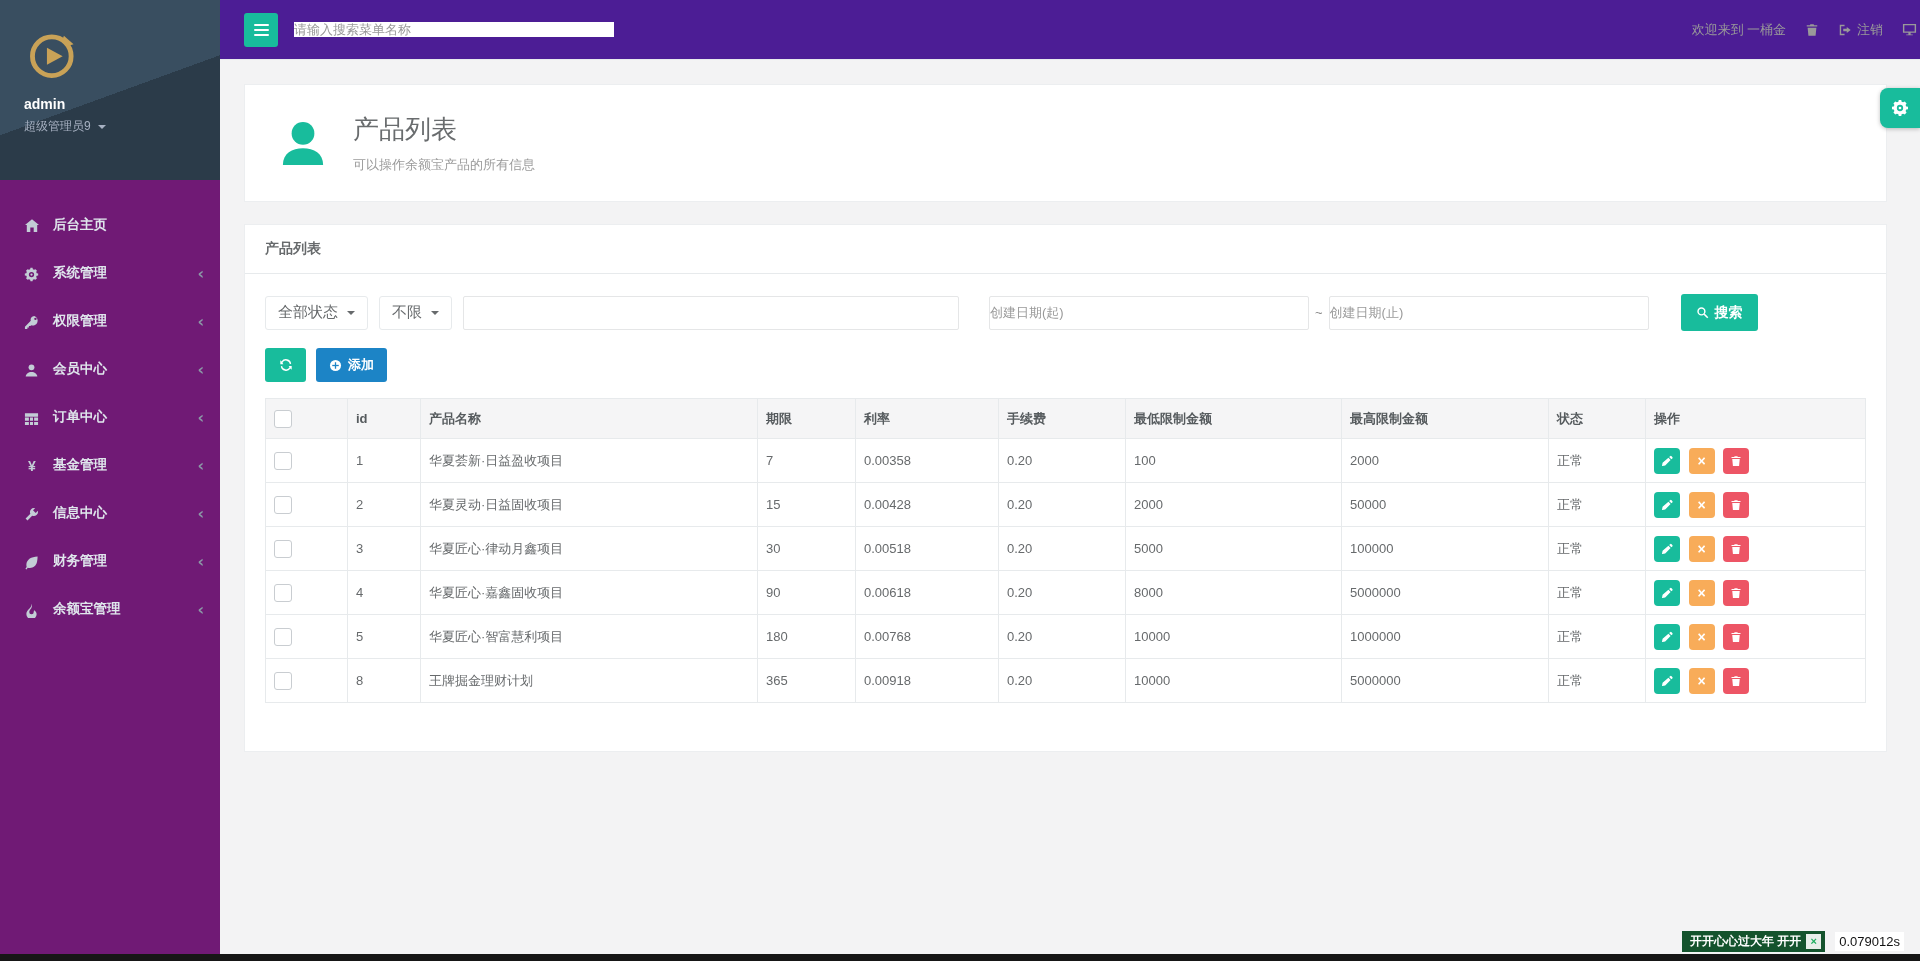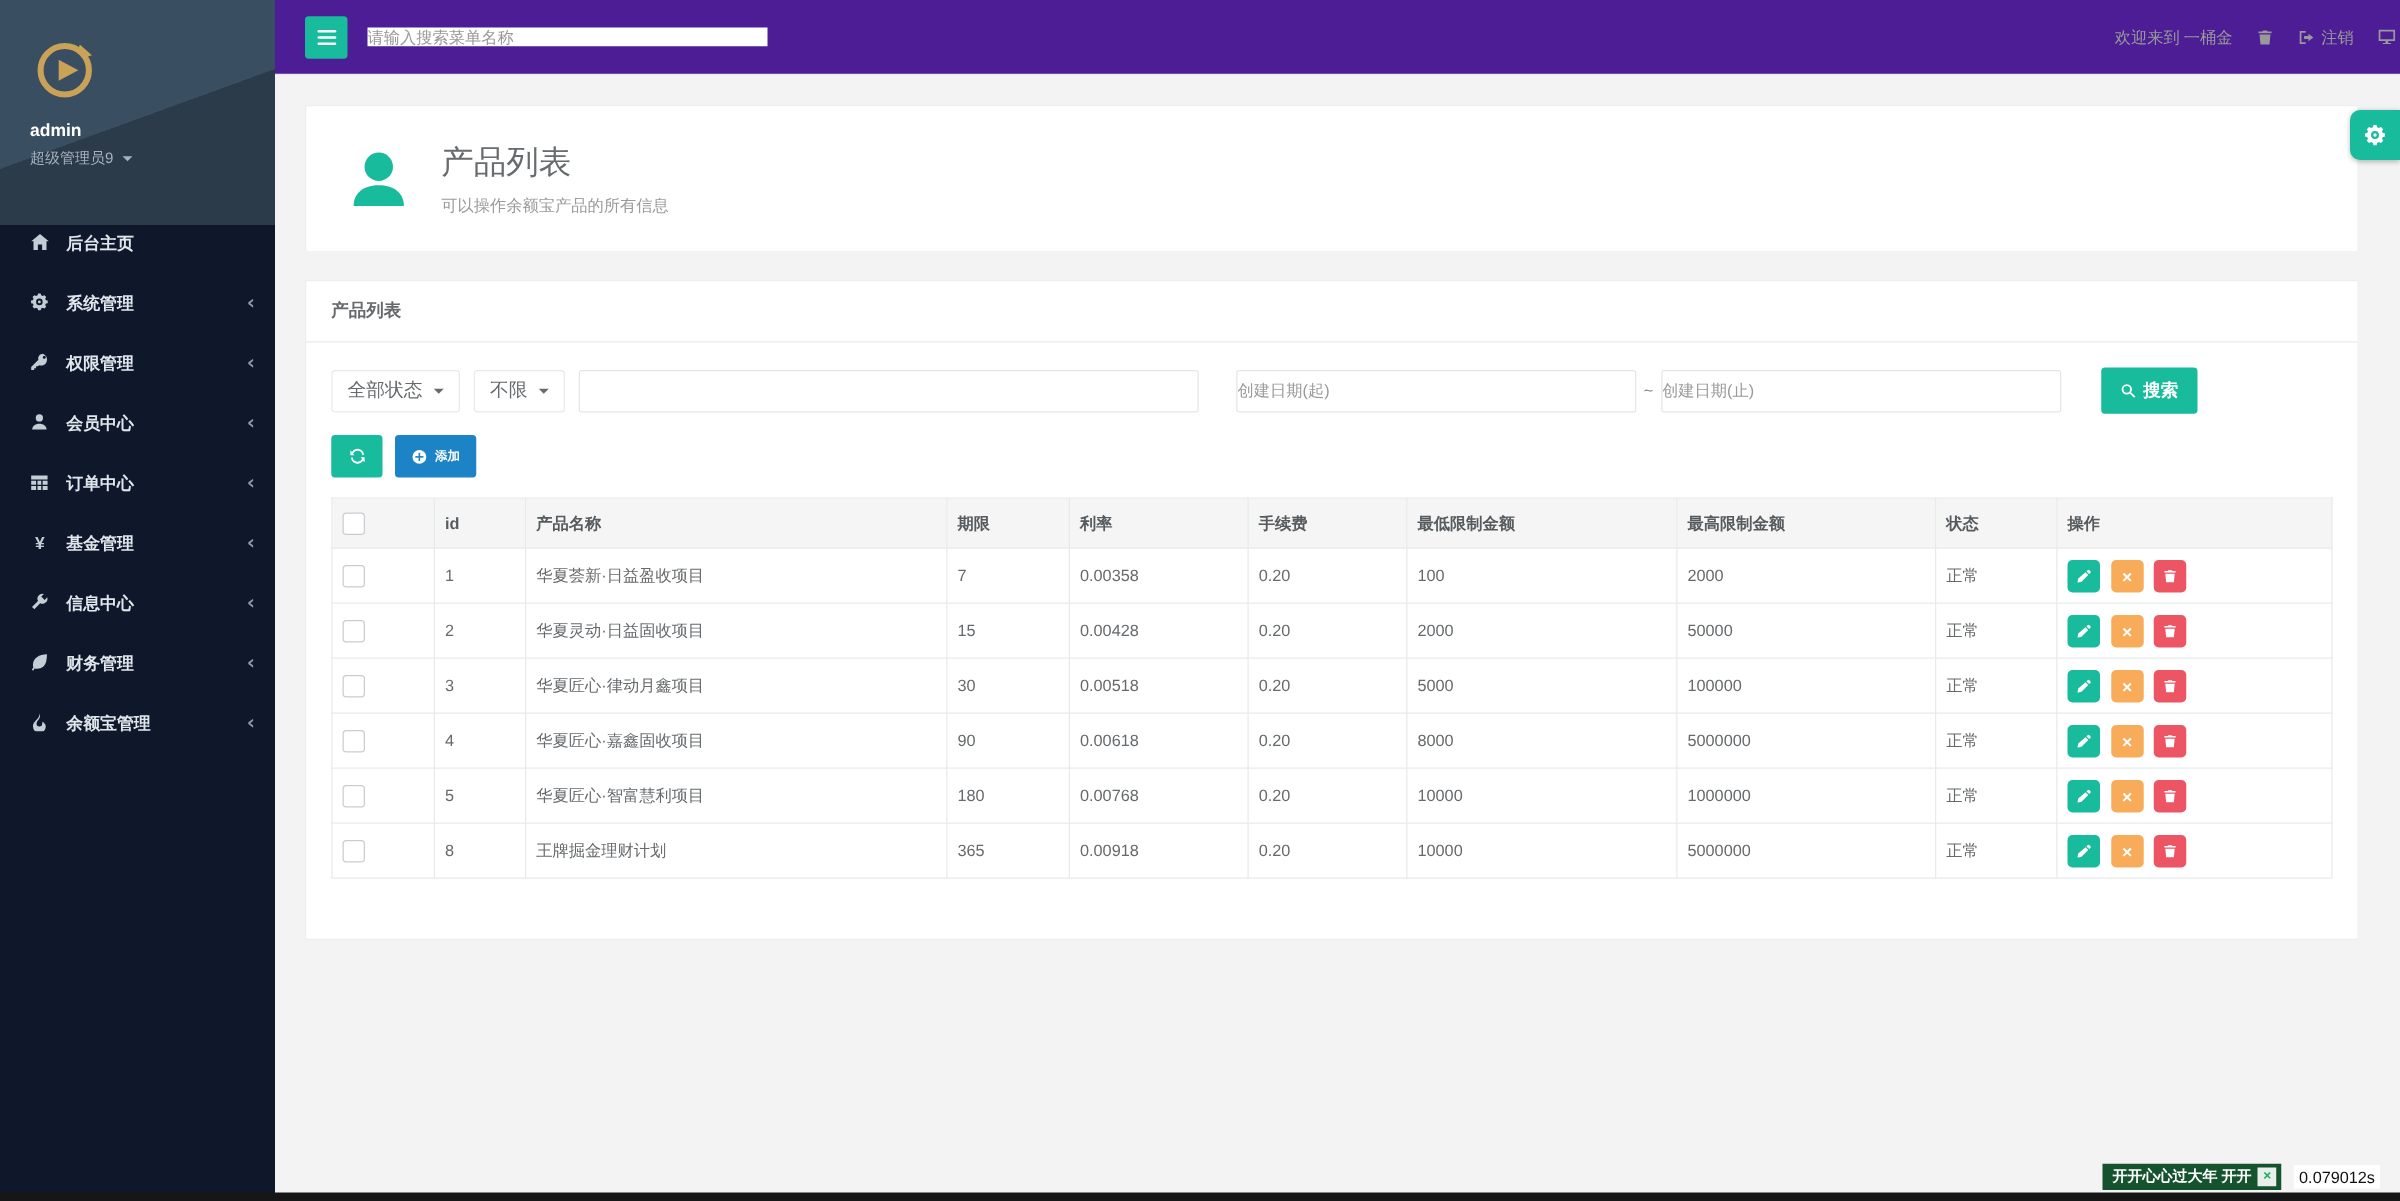--- a/index.html
+++ b/index.html
@@ -7,28 +7,28 @@
   html,body { width:1920px; height:961px; overflow:hidden; }
   body {
     position:relative;
     font-family:"Liberation Sans","DejaVu Sans",sans-serif;
     background:#f3f3f4;
     color:#676a6c;
   }
   svg { display:block; }
 
   
-  .sidebar { position:absolute; left:0; top:0; bottom:0; width:220px; background:#0f172a; z-index:10; }
+  .sidebar { position:absolute; left:0; top:0; bottom:0; width:220px; background:#701a75; z-index:10; }
   .profile { height:180px; background:linear-gradient(160deg,#394e60 0%,#394e60 52%,#2b3b49 52%); padding:26px 0 0 24px; position:relative; }
   .logo { width:58px; height:58px; }
   .profile-name { color:#ffffff; font-size:14px; font-weight:700; margin-top:12px; }
   .profile-role { color:#a7b1c2; font-size:12px; margin-top:6px; display:flex; align-items:center; gap:7px; cursor:pointer; }
   .caret-down { width:0; height:0; border-left:4px solid transparent; border-right:4px solid transparent; border-top:4px solid #a7b1c2; display:inline-block; }
   .menu { padding-top:6px; }
-  .menu-item { height:48px; display:flex; align-items:flex-start; gap:13px; padding:0 16px 0 24px; color:#dfe6ec; font-size:13.5px; font-weight:600; cursor:pointer; }
+  .menu-item { height:48px; display:flex; align-items:flex-end; gap:13px; padding:0 16px 0 24px; color:#dfe6ec; font-size:13.5px; font-weight:600; cursor:pointer; }
   .mi-icon { width:16px; color:#c3cdd6; flex:0 0 16px; }
   .mi-caret { margin-left:auto; color:#8b99a7; font-size:16px; line-height:1; font-family:"DejaVu Sans",sans-serif; }
 
   
   .topbar { position:absolute; left:220px; right:0; top:0; height:60px; background:#4c1d95; border-bottom:1px solid #e7eaec; display:flex; align-items:center; padding:0 3px 0 24px; z-index:5; }
   .hamburger { width:34px; height:34px; background:#18bc9c; border:none; border-radius:3px; display:flex; flex-direction:column; justify-content:center; align-items:center; gap:3px; cursor:pointer; }
   .hamburger i { display:block; width:15px; height:2px; background:#fff; border-radius:1px; }
   .menu-search { border:none; outline:none; margin-left:16px; font-size:13px; color:#555; width:320px; font-family:inherit; }
   .menu-search::placeholder { color:#999; }
   .topbar-right { margin-left:auto; display:flex; align-items:center; gap:19px; color:#999; font-size:13px;font-family:Liberation Serif, serif; }
@@ -54,21 +54,21 @@
   .btn-dropdown + .btn-dropdown { margin-left:11px; }
   .keyword-input { width:496px; height:34px; border:1px solid #e5e6e7; border-radius:2px; margin-left:11px; padding:0 10px; font-size:13px; color:#555; outline:none; font-family:inherit; }
   .date-group { display:flex; align-items:center; margin-left:30px; }
   .date-input { width:320px; height:34px; border:1px solid #e5e6e7; border-radius:2px; font-size:13px; color:#555; outline:none; font-family:inherit; }
   .date-input::placeholder { color:#999; }
   .tilde { color:#888; margin:0 6px; font-size:13px; }
   .search-btn { margin-left:32px; height:37px; padding:0 15px; background:#18bc9c; color:#fff; border:none; border-radius:3px; font-size:14px; font-weight:600; display:flex; align-items:center; gap:6px; cursor:pointer; font-family:inherit; }
 
   .toolbar-row { display:flex; align-items:center; margin-top:17px; }
   .refresh-btn { width:41px; height:34px; background:#18bc9c; color:#fff; border:none; border-radius:3px; display:flex; align-items:center; justify-content:center; cursor:pointer; }
-  .add-btn { margin-left:10px; height:34px; padding:0 13px; background:#1c84c6; color:#fff; border:none; border-radius:3px; font-size:10px; font-weight:600; display:flex; align-items:center; gap:6px; cursor:pointer; font-family:inherit; }
+  .add-btn { margin-left:10px; height:34px; padding:0 13px; background:#1c84c6; color:#fff; border:none; border-radius:3px; font-size:13px; font-weight:600; display:flex; align-items:center; gap:6px; cursor:pointer; font-family:inherit; }
 
   
   table { width:100%; border-collapse:collapse; table-layout:fixed; margin-top:16px; }
   th { background:#f5f5f6; height:40px; font-size:13px; color:#565b5e; font-weight:700; text-align:left; padding:0 8px; border:1px solid #e7eaec; }
   td { height:44px; font-size:13px; color:#676a6c; padding:0 8px; border:1px solid #e7eaec; background:#fff; }
   .checkbox { width:18px; height:18px; border:1px solid #c9cdd1; border-radius:3px; background:#fff; display:inline-block; vertical-align:middle; cursor:pointer; }
   .op-btn { width:26px; height:26px; border:none; border-radius:4px; color:#fff; display:inline-flex; align-items:center; justify-content:center; cursor:pointer; margin-right:5px; vertical-align:middle; font-size:14px; font-weight:700; line-height:1; font-family:inherit; }
   .op-edit { background:#18bc9c; }
   .op-close { background:#f8ac59; }
   .op-delete { background:#ed5565; }

